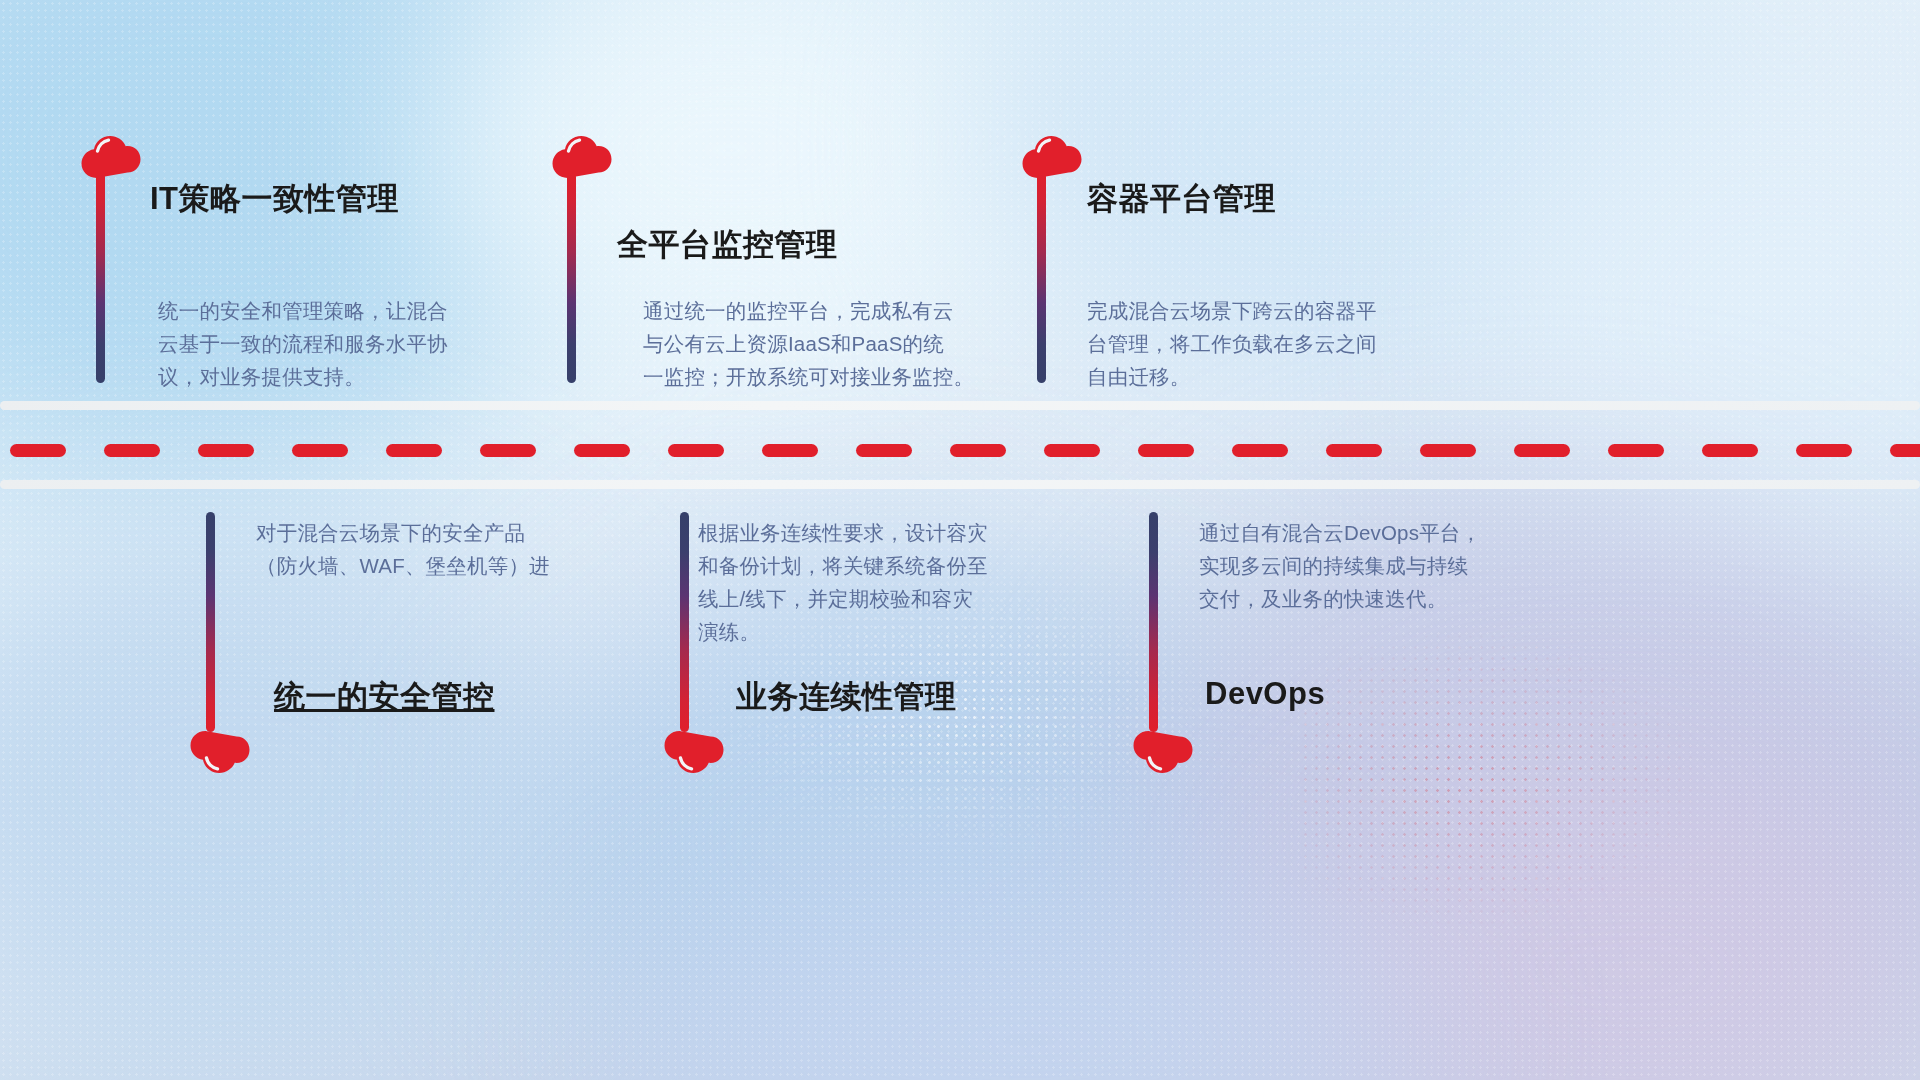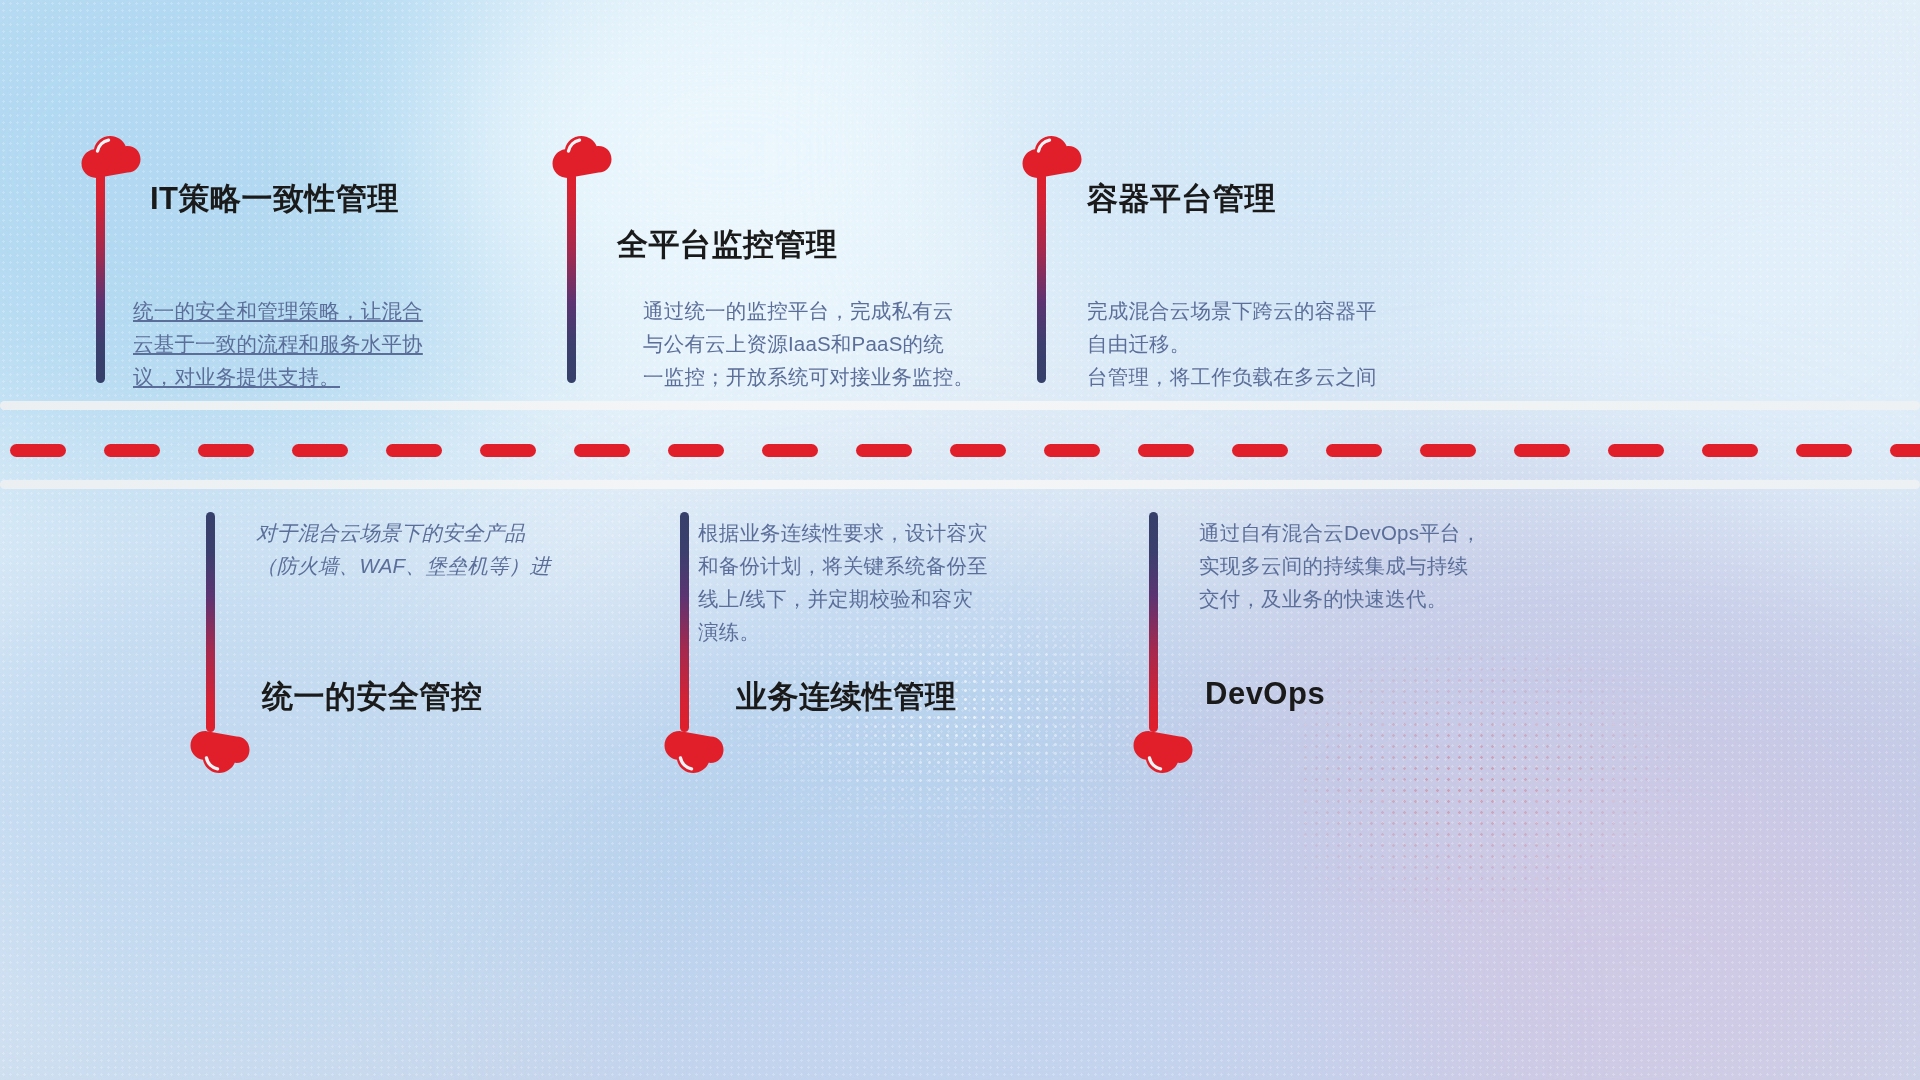--- a/index.html
+++ b/index.html
@@ -102,21 +102,21 @@
 
   <div class="col">
     <div class="cloud" style="left:80px;top:131px;">
       <svg viewBox="0 0 62 48" xmlns="http://www.w3.org/2000/svg">
         <path d="M16.5 47C8.0 47 1.5 40.6 1.5 32.6c0-7.3 5.4-13.4 12.5-14.4C15.4 10.8 22.0 5 30.2 5c7.0 0 13.0 4.2 15.5 10.2 0.6-0.1 1.2-0.1 1.8-0.1 7.7 0 13.0 5.9 13.0 13.2 0 7.2-5.3 13.2-13.0 13.2z" fill="#e11f2b"></path>
         <path d="M17.5 20.0c1.2-5.6 5.6-9.8 11.0-10.9" fill="none" stroke="#f2f5f8" stroke-width="3.4" stroke-linecap="round"></path>
       </svg>
     </div>
     <div class="stem down" style="left:96px;top:172px;height:211px;"></div>
     <div class="title" style="left:150px;top:178px;">IT策略一致性管理</div>
-    <div class="desc" style="left:133px;top:294px;text-decoration:underline;">
+    <div class="desc" style="left:158px;top:294px;">
       <span class="ln">统一的安全和管理策略，让混合</span>
       <span class="ln">云基于一致的流程和服务水平协</span>
       <span class="ln">议，对业务提供支持。</span>
     </div>
   </div>
 
   <div class="col">
     <div class="cloud" style="left:551px;top:131px;">
       <svg viewBox="0 0 62 48" xmlns="http://www.w3.org/2000/svg">
         <path d="M16.5 47C8.0 47 1.5 40.6 1.5 32.6c0-7.3 5.4-13.4 12.5-14.4C15.4 10.8 22.0 5 30.2 5c7.0 0 13.0 4.2 15.5 10.2 0.6-0.1 1.2-0.1 1.8-0.1 7.7 0 13.0 5.9 13.0 13.2 0 7.2-5.3 13.2-13.0 13.2z" fill="#e11f2b"></path>
@@ -136,22 +136,22 @@
     <div class="cloud" style="left:1021px;top:131px;">
       <svg viewBox="0 0 62 48" xmlns="http://www.w3.org/2000/svg">
         <path d="M16.5 47C8.0 47 1.5 40.6 1.5 32.6c0-7.3 5.4-13.4 12.5-14.4C15.4 10.8 22.0 5 30.2 5c7.0 0 13.0 4.2 15.5 10.2 0.6-0.1 1.2-0.1 1.8-0.1 7.7 0 13.0 5.9 13.0 13.2 0 7.2-5.3 13.2-13.0 13.2z" fill="#e11f2b"></path>
         <path d="M17.5 20.0c1.2-5.6 5.6-9.8 11.0-10.9" fill="none" stroke="#f2f5f8" stroke-width="3.4" stroke-linecap="round"></path>
       </svg>
     </div>
     <div class="stem down" style="left:1037px;top:172px;height:211px;"></div>
     <div class="title" style="left:1087px;top:178px;">容器平台管理</div>
     <div class="desc" style="left:1087px;top:294px;">
       <span class="ln">完成混合云场景下跨云的容器平</span>
+      <span class="ln">台管理，将工作负载在多云之间</span>
       <span class="ln">自由迁移。</span>
-      <span class="ln">台管理，将工作负载在多云之间</span>
     </div>
   </div>
 
   <div class="rule rule-top"></div>
   <div class="dashwrap">
       <div class="dash" style="left: 10px; background: rgb(225, 31, 43);"></div>
       <div class="dash" style="left: 104px; background: rgb(225, 31, 43);"></div>
       <div class="dash" style="left: 198px; background: rgb(225, 31, 43);"></div>
       <div class="dash" style="left: 292px; background: rgb(225, 31, 43);"></div>
       <div class="dash" style="left: 386px; background: rgb(225, 31, 43);"></div>
@@ -168,26 +168,26 @@
       <div class="dash" style="left: 1420px; background: rgb(225, 31, 43);"></div>
       <div class="dash" style="left: 1514px; background: rgb(225, 31, 43);"></div>
       <div class="dash" style="left: 1608px; background: rgb(225, 31, 43);"></div>
       <div class="dash" style="left: 1702px; background: rgb(225, 31, 43);"></div>
       <div class="dash" style="left: 1796px; background: rgb(225, 31, 43);"></div>
       <div class="dash" style="left: 1890px; background: rgb(225, 31, 43);"></div>
     </div>
   <div class="rule rule-bottom"></div>
 
   <div class="col">
-    <div class="desc" style="left:256px;top:516px;font-style:italic;">
+    <div class="desc" style="left:256px;top:516px;">
       <span class="ln">对于混合云场景下的安全产品</span>
       <span class="ln">（防火墙、WAF、堡垒机等）进</span>
     </div>
     <div class="stem up" style="left:206px;top:512px;height:220px;"></div>
-    <div class="title" style="left:262px;top:676px;">统一的安全管控</div>
+    <div class="title" style="left:274px;top:676px;text-decoration:underline;">统一的安全管控</div>
     <div class="cloud" style="left:189px;top:730px;transform:scaleY(-1);">
       <svg viewBox="0 0 62 48" xmlns="http://www.w3.org/2000/svg">
         <path d="M16.5 47C8.0 47 1.5 40.6 1.5 32.6c0-7.3 5.4-13.4 12.5-14.4C15.4 10.8 22.0 5 30.2 5c7.0 0 13.0 4.2 15.5 10.2 0.6-0.1 1.2-0.1 1.8-0.1 7.7 0 13.0 5.9 13.0 13.2 0 7.2-5.3 13.2-13.0 13.2z" fill="#e11f2b"></path>
         <path d="M17.5 20.0c1.2-5.6 5.6-9.8 11.0-10.9" fill="none" stroke="#f2f5f8" stroke-width="3.4" stroke-linecap="round"></path>
       </svg>
     </div>
   </div>
 
   <div class="col">
     <div class="desc" style="left:698px;top:516px;">

